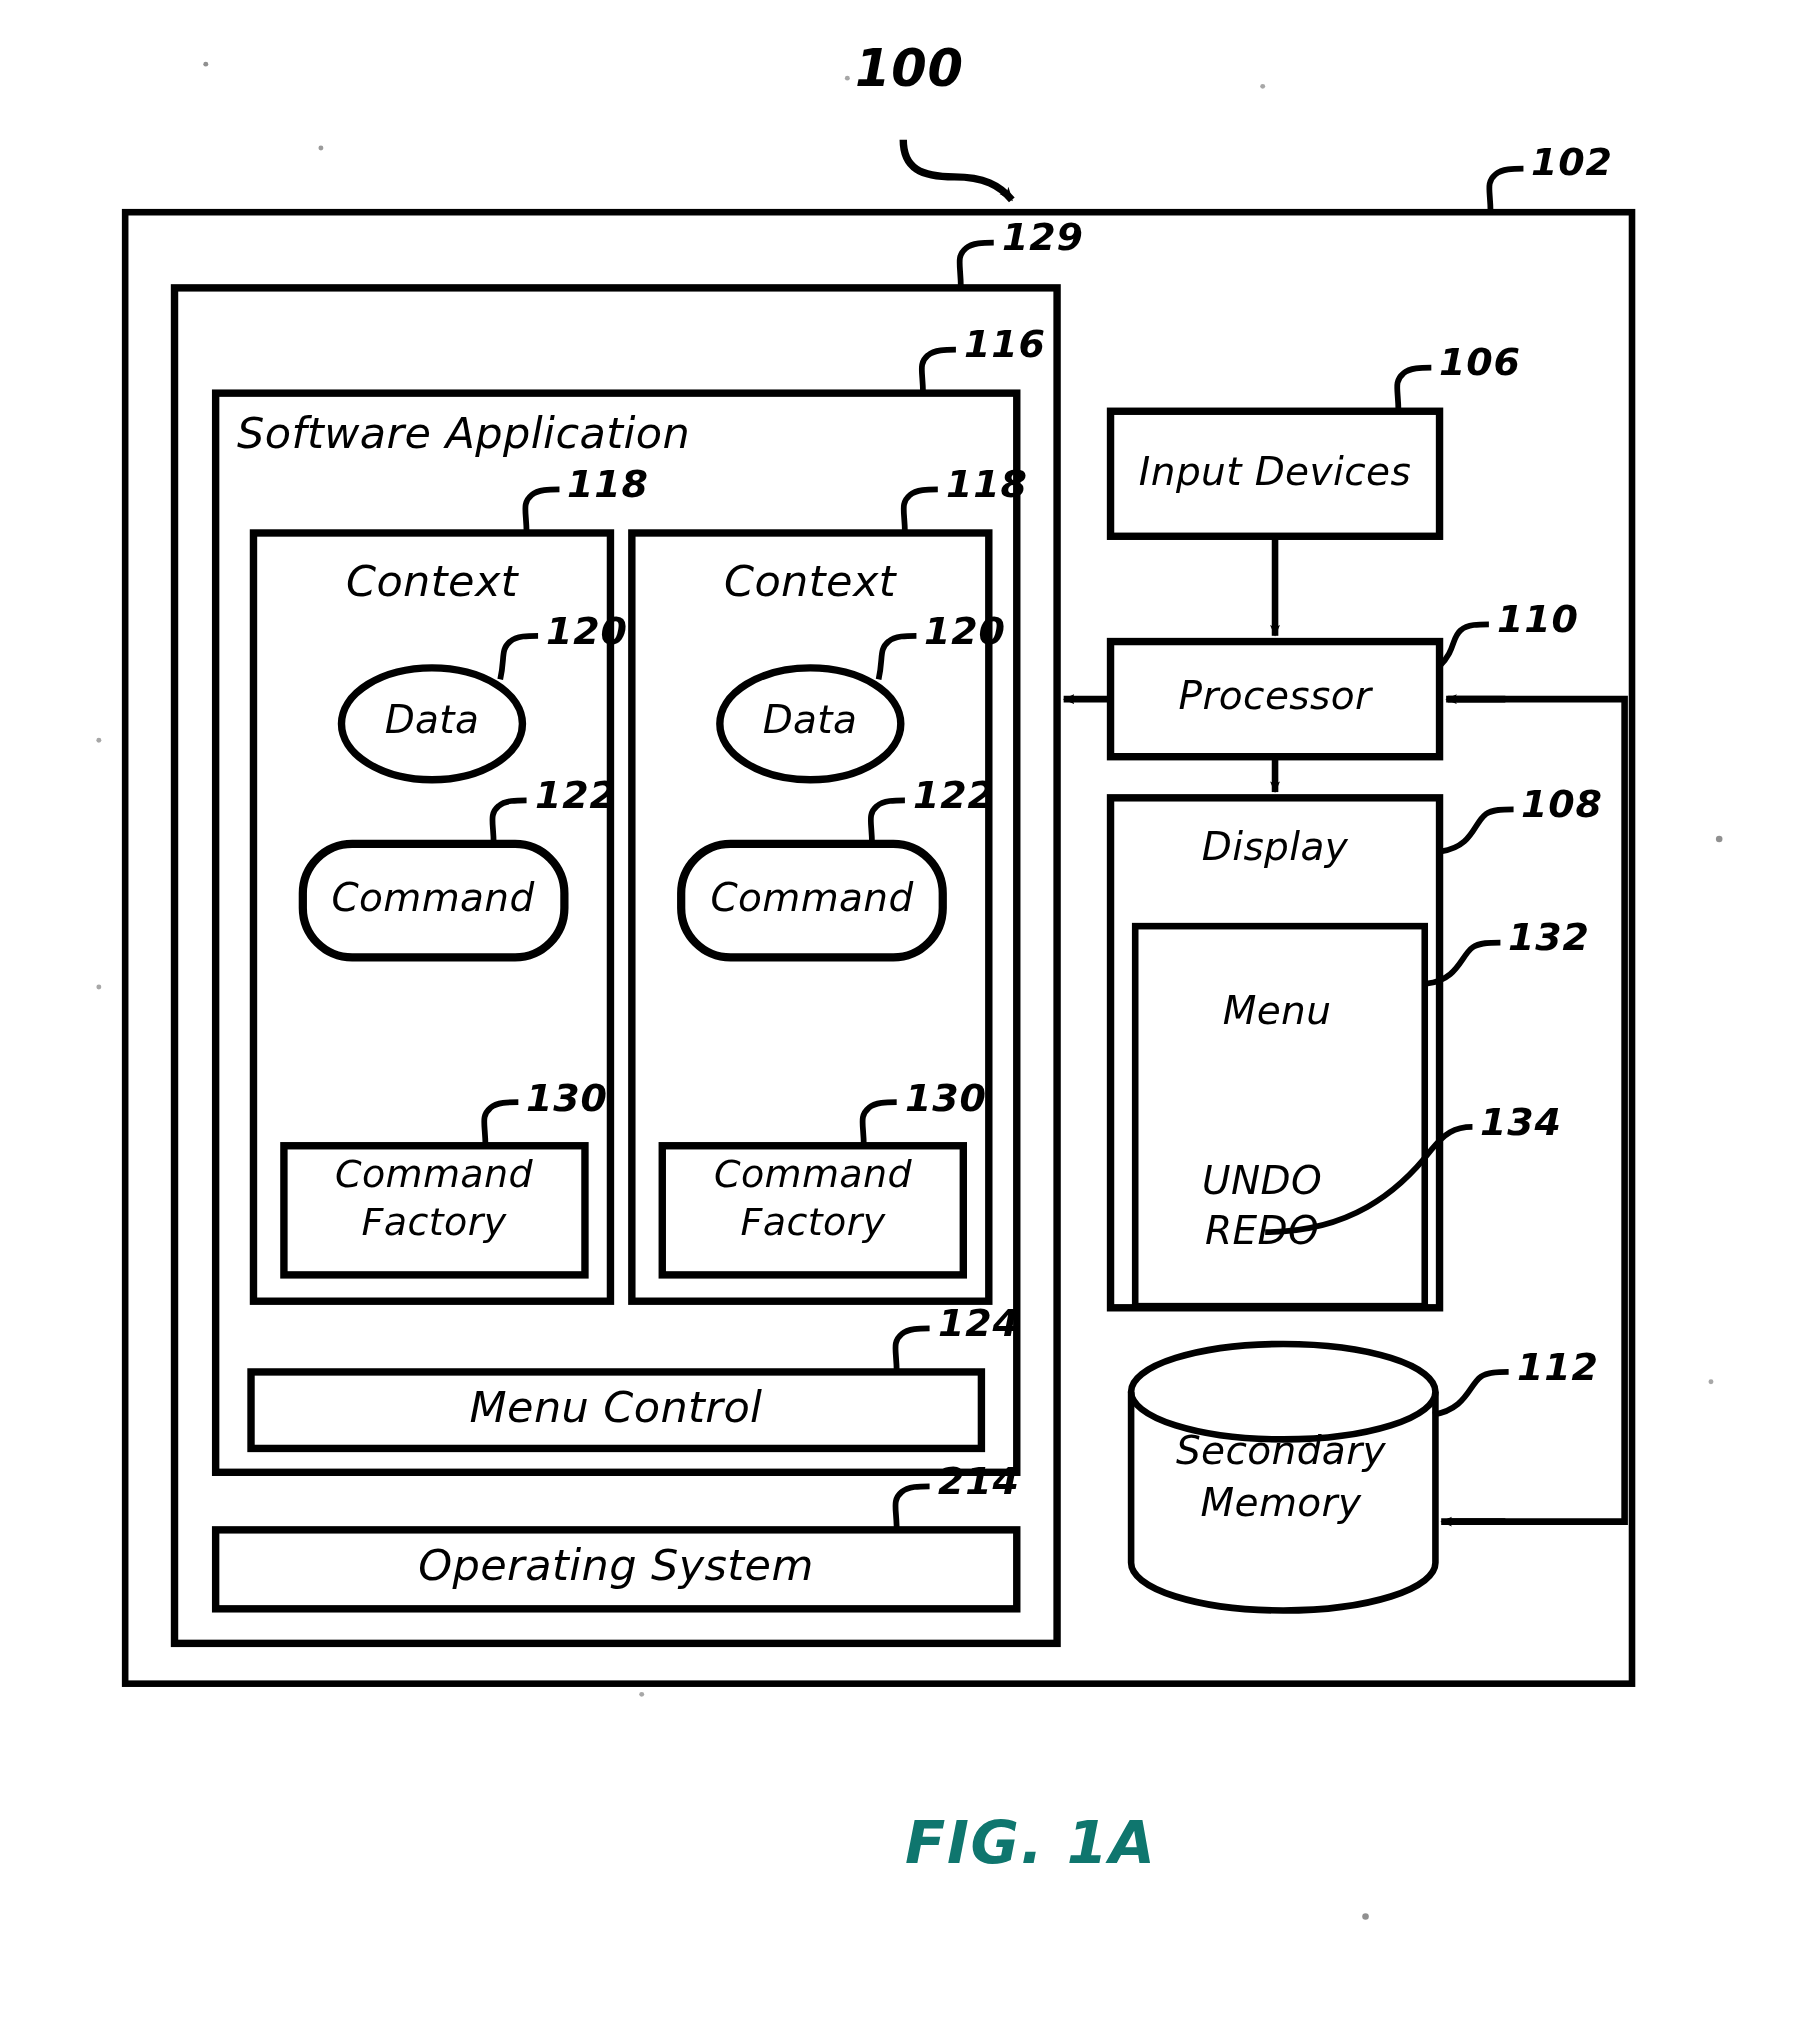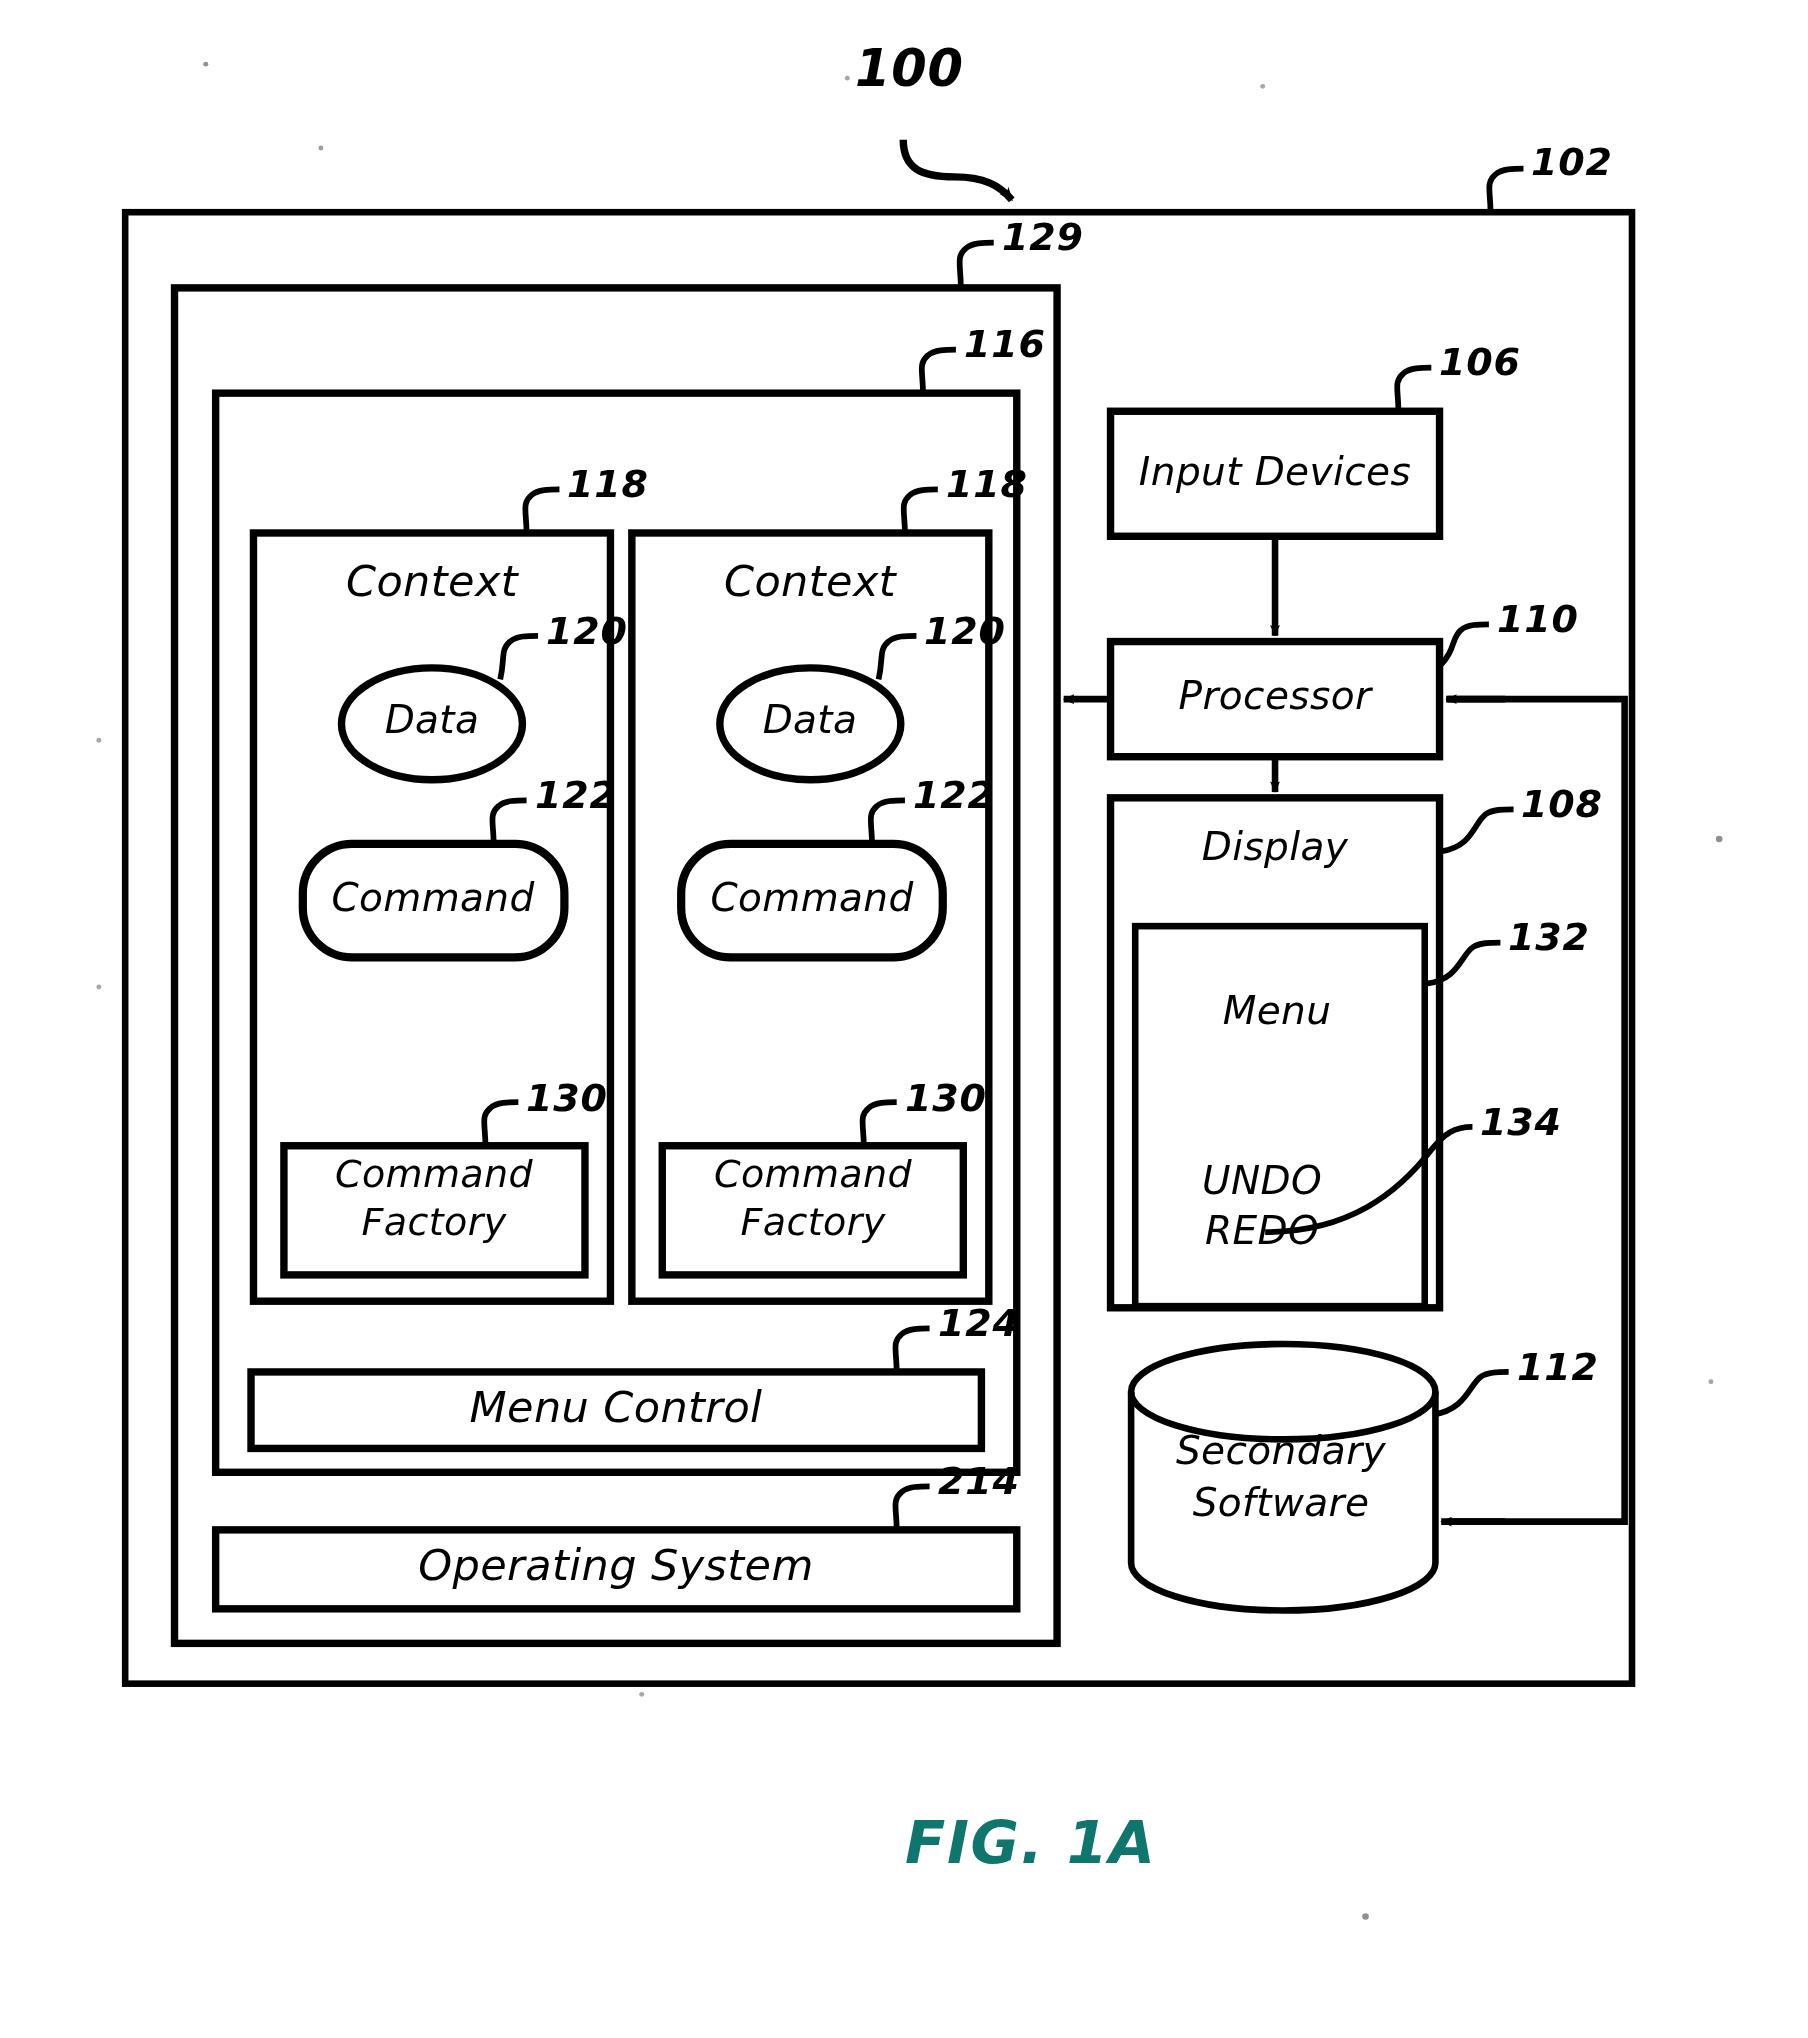--- a/index.html
+++ b/index.html
@@ -213,20 +213,21 @@
 
   <div class="ref" style="left:1521px; top:782px;">108</div>
 
   <div class="ref" style="left:1508px; top:915px;">132</div>
 
   <div class="ref" style="left:1480px; top:1100px;">134</div>
 
   <div class="ref" style="left:1517px; top:1345px;">112</div>
 
 
+  <div class="lbl t-xl" style="left:237px; top:411px;">Software Application</div>
 
   <div class="lbl center t-xl" style="left:432px; top:559px;">Context</div>
 
   <div class="lbl center t-xl" style="left:810px; top:559px;">Context</div>
 
   <div class="lbl center t-lg" style="left:432px; top:700px;">Data</div>
 
   <div class="lbl center t-lg" style="left:810px; top:700px;">Data</div>
 
   <div class="lbl center t-lg" style="left:433px; top:878px;">Command</div>
@@ -249,18 +250,18 @@
 
   <div class="lbl center t-lg" style="left:1275px; top:827px;">Display</div>
 
   <div class="lbl center t-lg" style="left:1277px; top:991px;">Menu</div>
 
   <div class="lbl center t-lg" style="left:1262px; top:1161px;">UNDO</div>
 
   <div class="lbl center t-lg" style="left:1262px; top:1211px;">REDO</div>
 
   <div class="lbl center t-lg" style="left:1281px; top:1431px;">Secondary</div>
-  <div class="lbl center t-lg" style="left:1281px; top:1483px;">Software</div>
+  <div class="lbl center t-lg" style="left:1281px; top:1483px;">Memory</div>
 
   <div class="fig-caption center" style="left:905px; top:1808px;">FIG. 1A</div>
 
 </div>
 
 
 </body></html>

